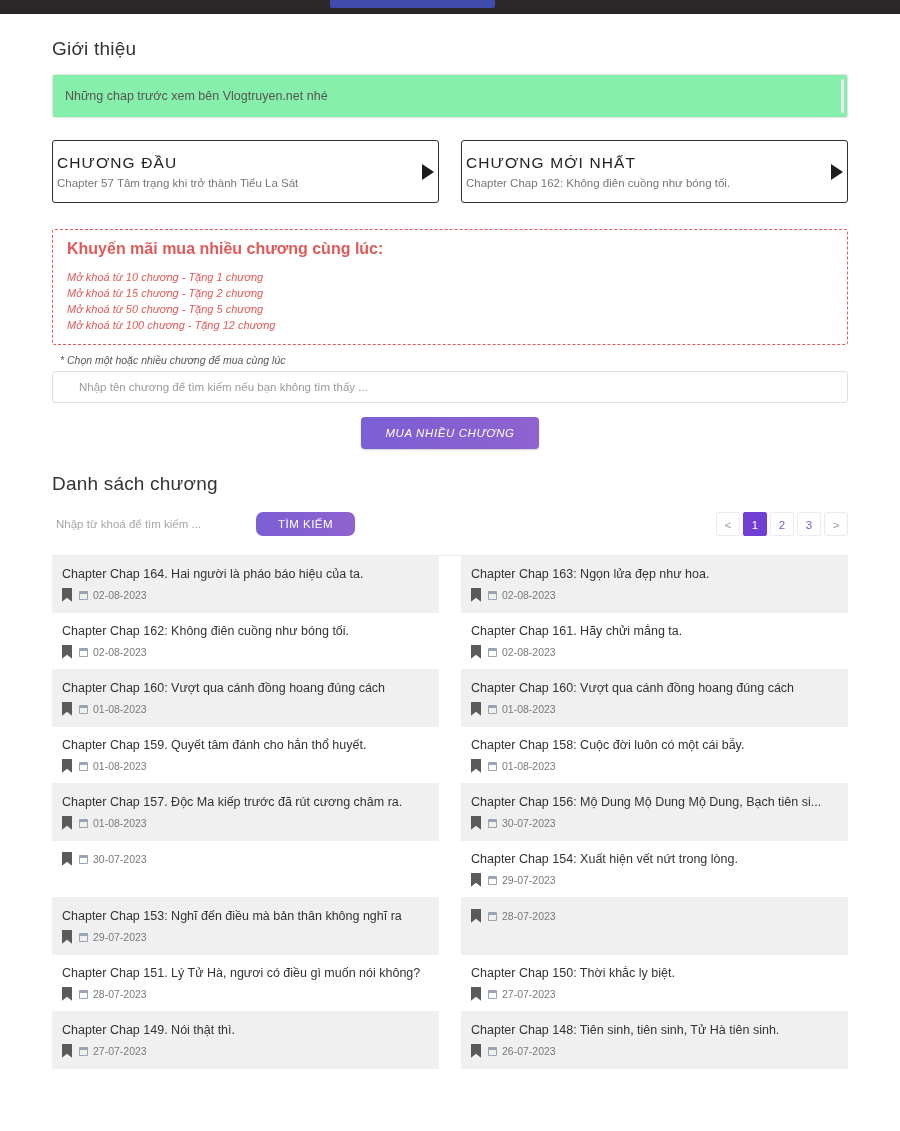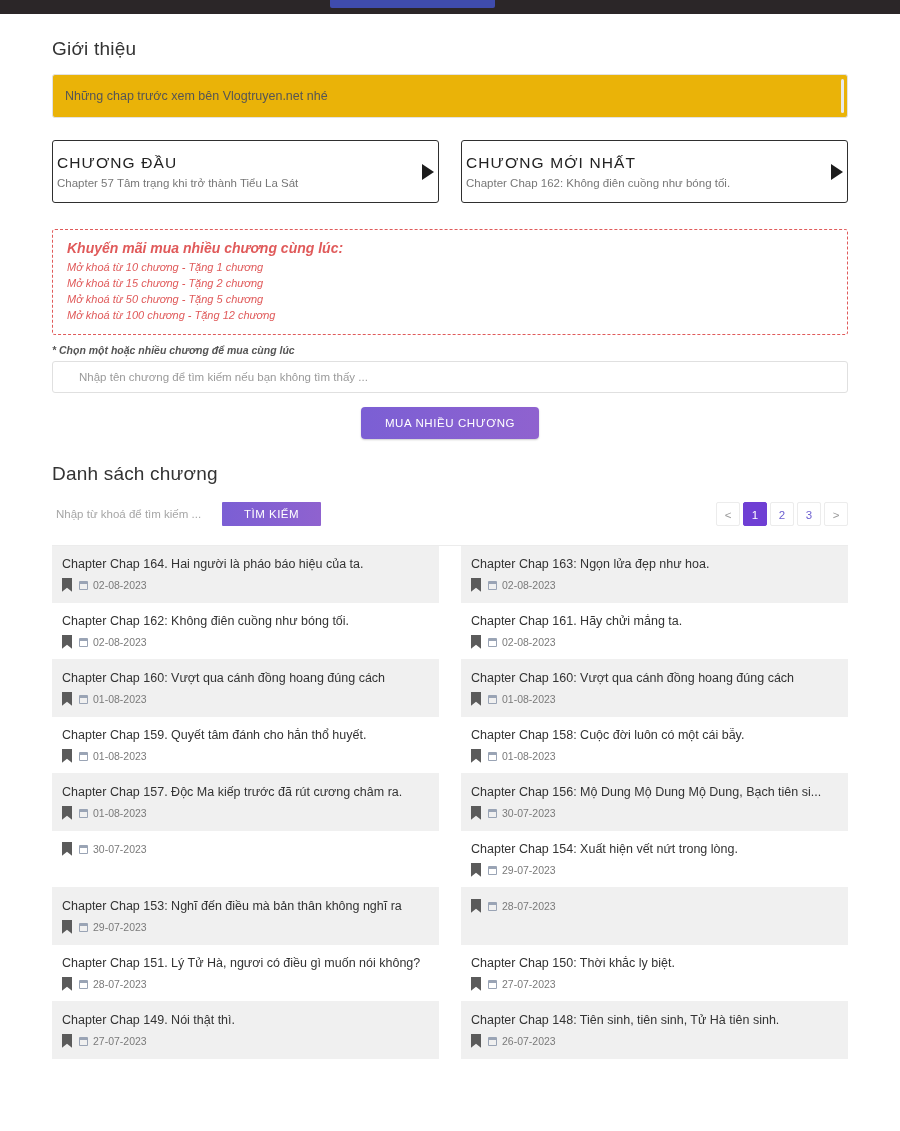--- a/index.html
+++ b/index.html
@@ -36,21 +36,21 @@
   h2.section-title {
     font-size: 19px;
     font-weight: 400;
     color: #333;
     margin: 24px 0 14px 0;
     letter-spacing: .2px;
   }
   .intro-box {
     border: 1px solid #e2e2e2;
     border-radius: 3px;
-    background: #eab308;
+    background: #86efac;
     padding: 14px 12px;
     font-size: 12.5px;
     color: #555;
     min-height: 42px;
     position: relative;
   }
   .intro-box .scroll-hint {
     position: absolute;
     right: 3px; top: 4px; bottom: 4px;
     width: 3px;
@@ -94,36 +94,34 @@
   }
   
   .promo {
     margin-top: 26px;
     border: 1px dashed #e05a5a;
     border-radius: 3px;
     padding: 10px 14px;
     color: #e05a5a;
   }
   .promo .ptitle {
-    font-size: 14px;
-    font-style: italic;
+    font-size: 16px;
     font-weight: bold;
-    margin-bottom: 4px;
+    margin-bottom: 12px;
   }
   .promo .pline {
     font-size: 11px;
     font-style: italic;
     line-height: 1.45;
   }
   .note {
     font-size: 10.5px;
     font-style: italic;
     color: #555;
-    margin: 9px 0 5px 0;
-    font-weight: bold;
+    margin: 9px 0 5px 8px;
   }
   .text-input {
     width: 100%;
     border: 1px solid #e0e0e0;
     border-radius: 3px;
     padding: 9px 26px;
     font-size: 11.5px;
     color: #444;
     font-family: "Liberation Sans", sans-serif;
     background: #fff;
@@ -136,48 +134,49 @@
     background: linear-gradient(90deg, #7b5fd4, #8f62cf);
     color: #fff;
     border: none;
     border-radius: 4px;
     padding: 10px 24px;
     font-size: 11.5px;
     letter-spacing: .6px;
     cursor: pointer;
     font-family: "Liberation Sans", sans-serif;
     box-shadow: 0 1px 2px rgba(0,0,0,.2);
+    font-style: italic;
   }
   
   .list-tools {
     display: flex;
     align-items: center;
     justify-content: space-between;
     margin-top: 10px;
     padding-bottom: 16px;
     border-bottom: 1px solid #ececec;
   }
-  .search-group { display: flex; align-items: center; }
+  .search-group { display: flex; align-items: center; gap: 34px; }
   .search-input {
     width: 170px;
     border: none;
     border-bottom: 0px solid transparent;
     font-size: 11.5px;
     padding: 9px 4px;
     outline: none;
     color: #444;
     font-family: "Liberation Sans", sans-serif;
     background: transparent;
   }
   .search-input::placeholder { color: #a6a6a6; }
   .search-btn {
     background: linear-gradient(90deg, #7b5fd4, #8f62cf);
     color: #fff;
     border: none;
-    border-radius: 1px;
+    border-radius: 7px;
     padding: 6px 22px;
     font-size: 11.5px;
     letter-spacing: .5px;
     cursor: pointer;
     font-family: "Liberation Sans", sans-serif;
   }
   .pager { display: flex; align-items: center; gap: 3px; }
   .pg {
     min-width: 24px;
     height: 24px;

